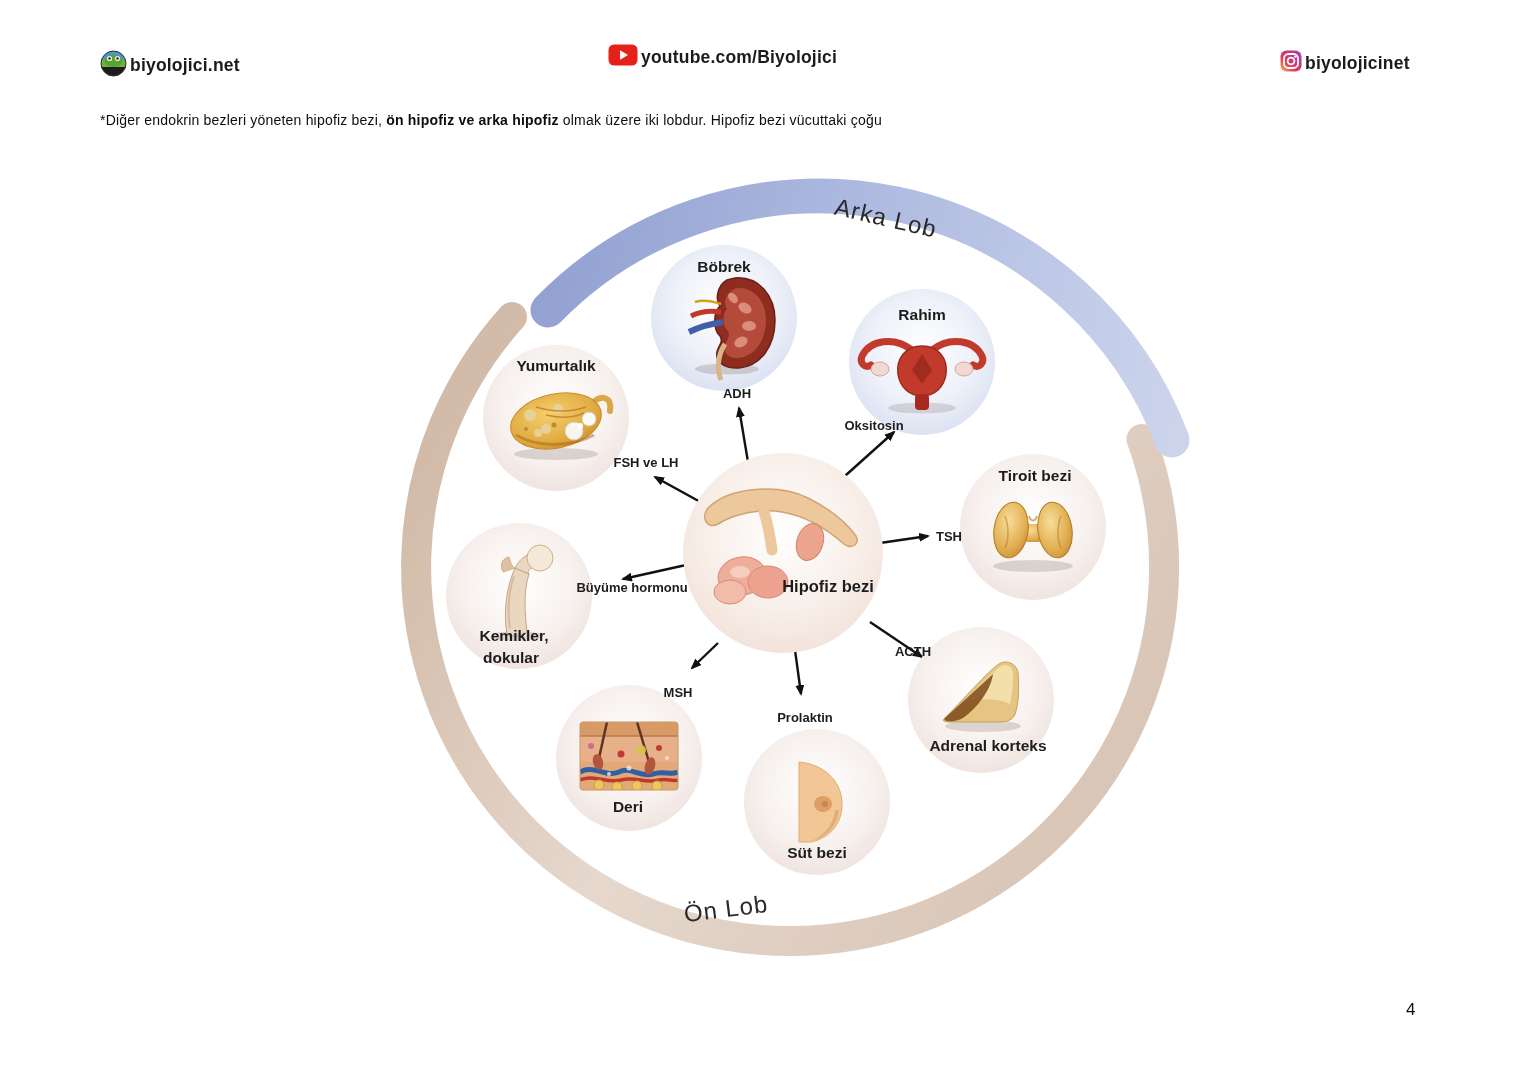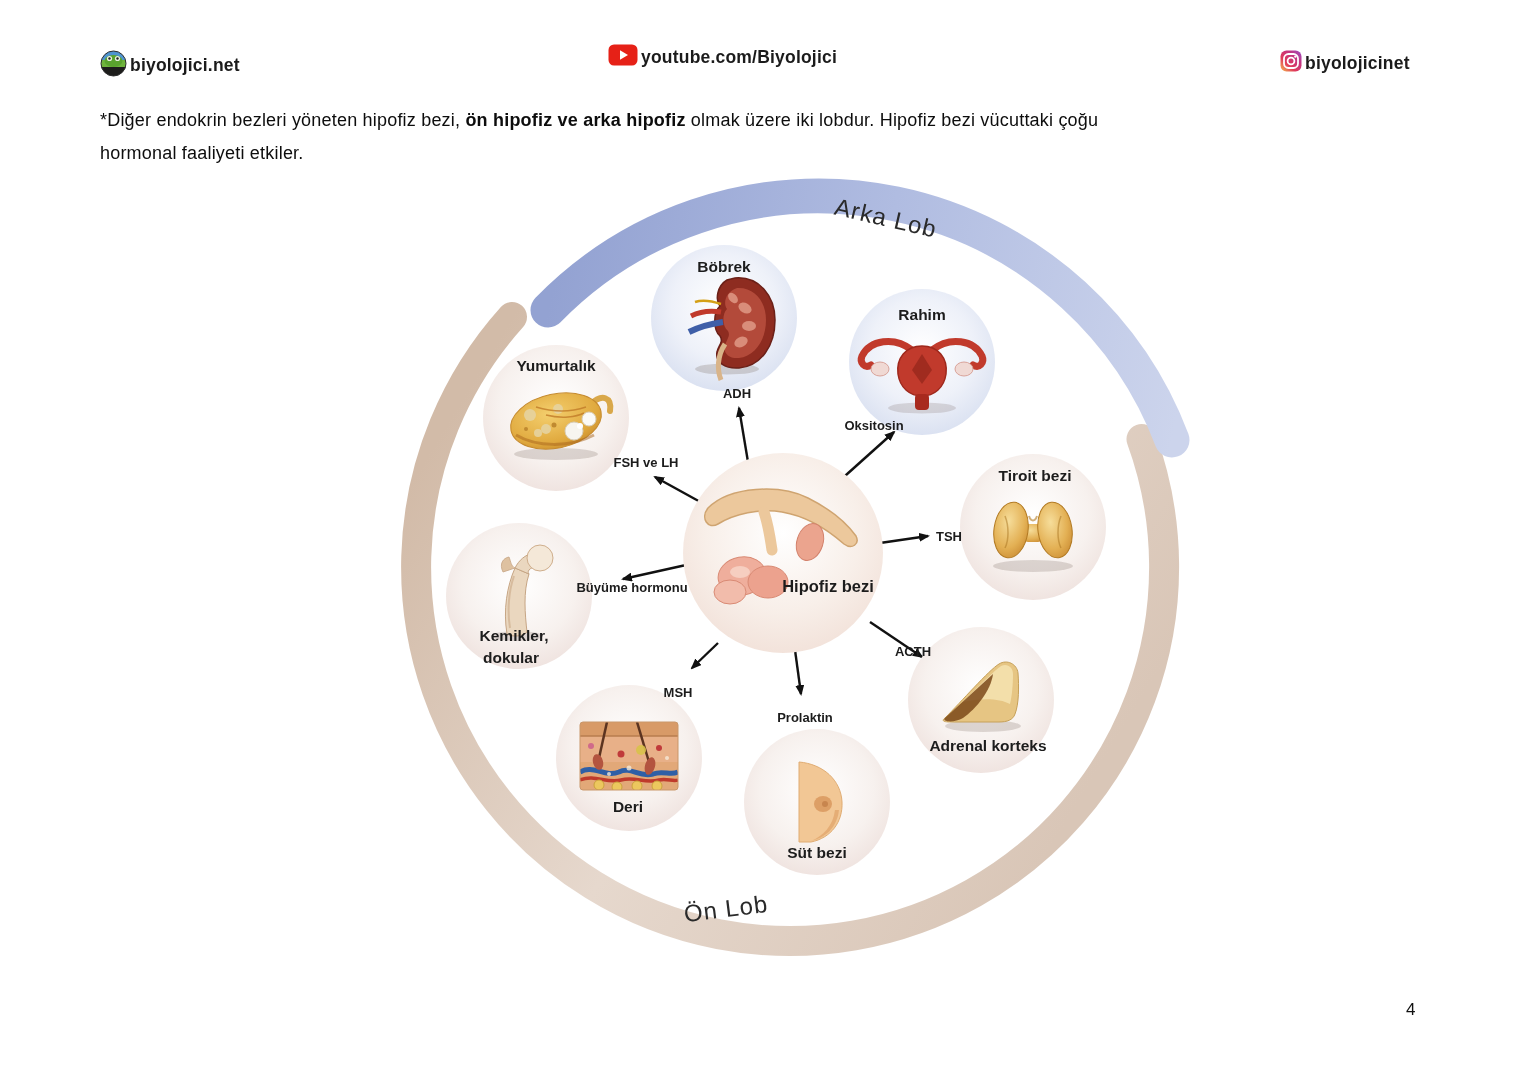--- a/index.html
+++ b/index.html
@@ -7,21 +7,21 @@
     width:1527px;height:1080px;position:relative;background:#ffffff;
     font-family:"Liberation Sans", sans-serif;color:#111;overflow:hidden;
   }
   .hdr-item{position:absolute;display:flex;align-items:center;gap:3px;}
   .hdr-item .txt{font-size:17.5px;font-weight:700;color:#1b1b1b;letter-spacing:.2px;}
   .hdr-left{left:100px;top:50px;}
   .hdr-center{left:608px;top:44px;}
   .hdr-right{left:1240px;top:50px;margin-left:40px;}
   .para{
     position:absolute;left:100px;top:104px;width:1360px;
-    font-size:18px;line-height:33px;color:#0d0d0d;letter-spacing:.2px;font-weight:500;
+    font-size:14px;line-height:33px;color:#0d0d0d;letter-spacing:.2px;font-weight:500;
   }
   .para .b{font-weight:800;}
   .para .line{white-space:nowrap;}
   .diagram{position:absolute;left:383px;top:173px;width:814px;height:792px;}
   .pagenum{position:absolute;left:1406px;top:1000px;font-size:17px;color:#111;}
   svg text{font-family:"Liberation Sans", sans-serif;}
   .organ-label{font-size:15.5px;font-weight:700;fill:#1c1c1c;}
   .hormone-label{font-size:13px;font-weight:700;fill:#1c1c1c;}
   .lobe-label{font-size:24px;fill:#2a2a2a;letter-spacing:1px;}
   .center-label{font-size:16.5px;font-weight:700;fill:#1c1c1c;}
@@ -78,21 +78,20 @@
       <rect x="4" y="4" width="14" height="14" rx="4.5" fill="none" stroke="#ffffff" stroke-width="1.8"></rect>
       <circle cx="11" cy="11" r="3.4" fill="none" stroke="#ffffff" stroke-width="1.8"></circle>
       <circle cx="15.4" cy="6.6" r="1.2" fill="#ffffff"></circle>
     </svg>
   </span>
   <span class="txt">biyolojicinet</span>
 </div>
 
 <div class="para">
   <div class="line"><span>*Diğer endokrin bezleri yöneten hipofiz bezi, </span><span class="b">ön hipofiz ve arka hipofiz</span><span> olmak üzere iki lobdur. Hipofiz bezi vücuttaki çoğu</span></div>
-  <div class="line">hormonal faaliyeti etkiler.</div>
 </div>
 
 <div class="diagram">
 <svg width="814" height="792" viewBox="383 173 814 792">
   <defs>
     <marker id="arw" markerWidth="11" markerHeight="9" refX="9" refY="4.5" orient="auto" markerUnits="userSpaceOnUse">
       <path d="M0,0 L11,4.5 L0,9 Z" fill="#111"></path>
     </marker>
     <radialGradient id="gBlue" cx="0.5" cy="0.42" r="0.65">
       <stop offset="0" stop-color="#ffffff"></stop>

